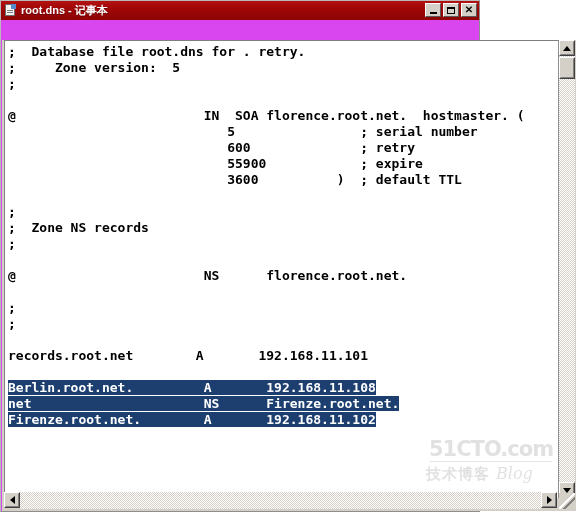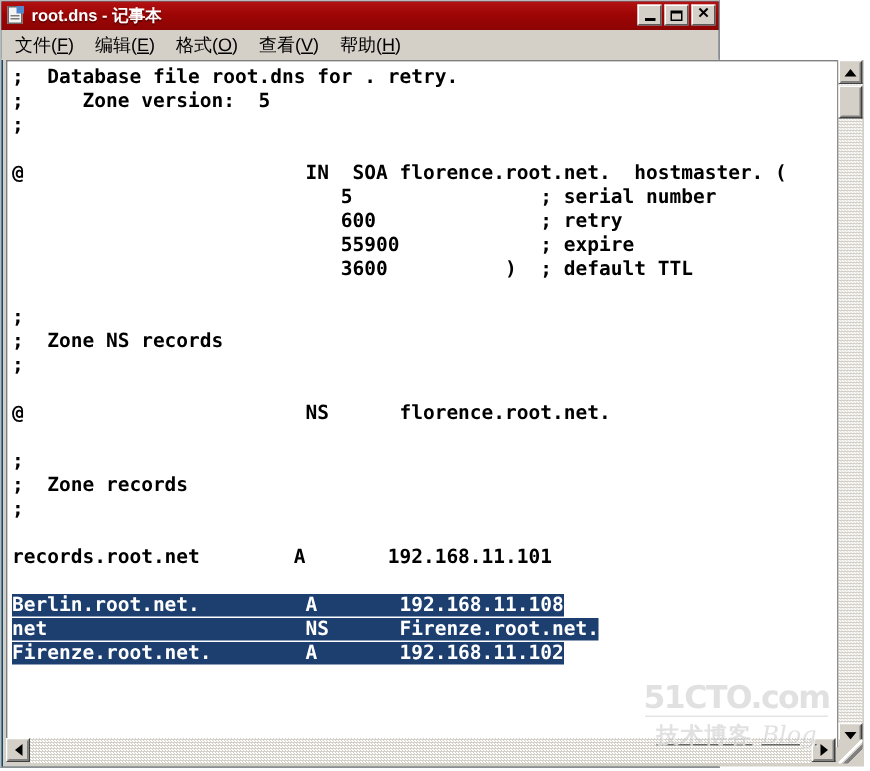--- a/index.html
+++ b/index.html
@@ -19,21 +19,21 @@
   
   #window {
     position: absolute;
     left: 0; top: 0;
     width: 480px;
     height: 512px;
     box-sizing: border-box;
     border: 1px solid #8e8e8e;
     border-top: 1px solid #b9b9b9;
     border-left: 1px solid #b9b9b9;
-    background: #0c4a6e;
+    background: #d946ef;
   }
 
   
   #titlebar {
     position: relative;
     height: 19px;
     background: linear-gradient(to bottom, #b31212 0%, #9e0505 45%, #8d0404 100%);
     display: flex;
     align-items: center;
     padding-left: 3px;
@@ -261,21 +261,21 @@
     background:
       linear-gradient(135deg, transparent 0 46%, #ffffff 46% 56%, transparent 56% 100%),
       linear-gradient(135deg, transparent 0 60%, #808080 60% 70%, transparent 70% 100%);
     background-color: #d4d0c8;
   }
 
   
   #watermark {
     position: absolute;
     right: 24px;
-    bottom: 8px;
+    bottom: 24px;
     width: 130px;
     height: 52px;
     pointer-events: none;
     user-select: none;
     opacity: 0.55;
     text-align: center;
     margin-top: 43px;
   }
   #watermark .wm-main {
     font-family: "DejaVu Sans", sans-serif;
@@ -287,23 +287,21 @@
     text-shadow: 1px 1px 0 #ffffff;
   }
   #watermark .wm-rule {
     height: 1px;
     background: #cfcfcf;
     margin: 1px 4px 2px 4px;
   }
   #watermark .wm-sub {
     display: flex;
     align-items: baseline;
-    justify-content: center;
     gap: 6px;
-    text-decoration: underline;
   }
   #watermark .wm-cn {
     font-family: "DejaVu Sans", sans-serif;
     font-size: 15px;
     color: #c9c9c9;
     font-weight: bold;
     letter-spacing: 1px;
     text-shadow: 1px 1px 0 #ffffff;
   }
   #watermark .wm-en {
@@ -334,37 +332,20 @@
           </div>
         <div class="tbtn max">
             <span class="g"></span>
           </div>
         <div class="tbtn close">
             <span class="g">✕</span>
           </div>
       </div>
     </div>
 
-    <div id="menubar">
-      <div class="menu-item">
-        <span class="mn">文件</span>(<span class="acc">F</span>)
-      </div>
-      <div class="menu-item">
-        <span class="mn">编辑</span>(<span class="acc">E</span>)
-      </div>
-      <div class="menu-item">
-        <span class="mn">格式</span>(<span class="acc">O</span>)
-      </div>
-      <div class="menu-item">
-        <span class="mn">查看</span>(<span class="acc">V</span>)
-      </div>
-      <div class="menu-item">
-        <span class="mn">帮助</span>(<span class="acc">H</span>)
-      </div>
-    </div>
 
     <div id="client">
 
       <div id="textframe">
         <div id="textarea">
             <div class="line">;  Database file root.dns for . retry.</div>
             <div class="line">;     Zone version:  5</div>
             <div class="line">;</div>
             <div class="line">&nbsp;</div>
             <div class="line">@                        IN  SOA florence.root.net.  hostmaster. (</div>
@@ -373,21 +354,20 @@
             <div class="line">                            55900            ; expire</div>
             <div class="line">                            3600          )  ; default TTL</div>
             <div class="line">&nbsp;</div>
             <div class="line">;</div>
             <div class="line">;  Zone NS records</div>
             <div class="line">;</div>
             <div class="line">&nbsp;</div>
             <div class="line">@                        NS      florence.root.net.</div>
             <div class="line">&nbsp;</div>
             <div class="line">;</div>
-            <div class="line">;  Zone records</div>
             <div class="line">;</div>
             <div class="line">&nbsp;</div>
             <div class="line">records.root.net        A       192.168.11.101</div>
             <div class="line">&nbsp;</div>
             <div class="line"><span class="sel">Berlin.root.net.         A       192.168.11.108</span></div>
             <div class="line"><span class="sel">net                      NS      Firenze.root.net.</span></div>
             <div class="line"><span class="sel">Firenze.root.net.        A       192.168.11.102</span></div>
           </div>
       </div>
 

